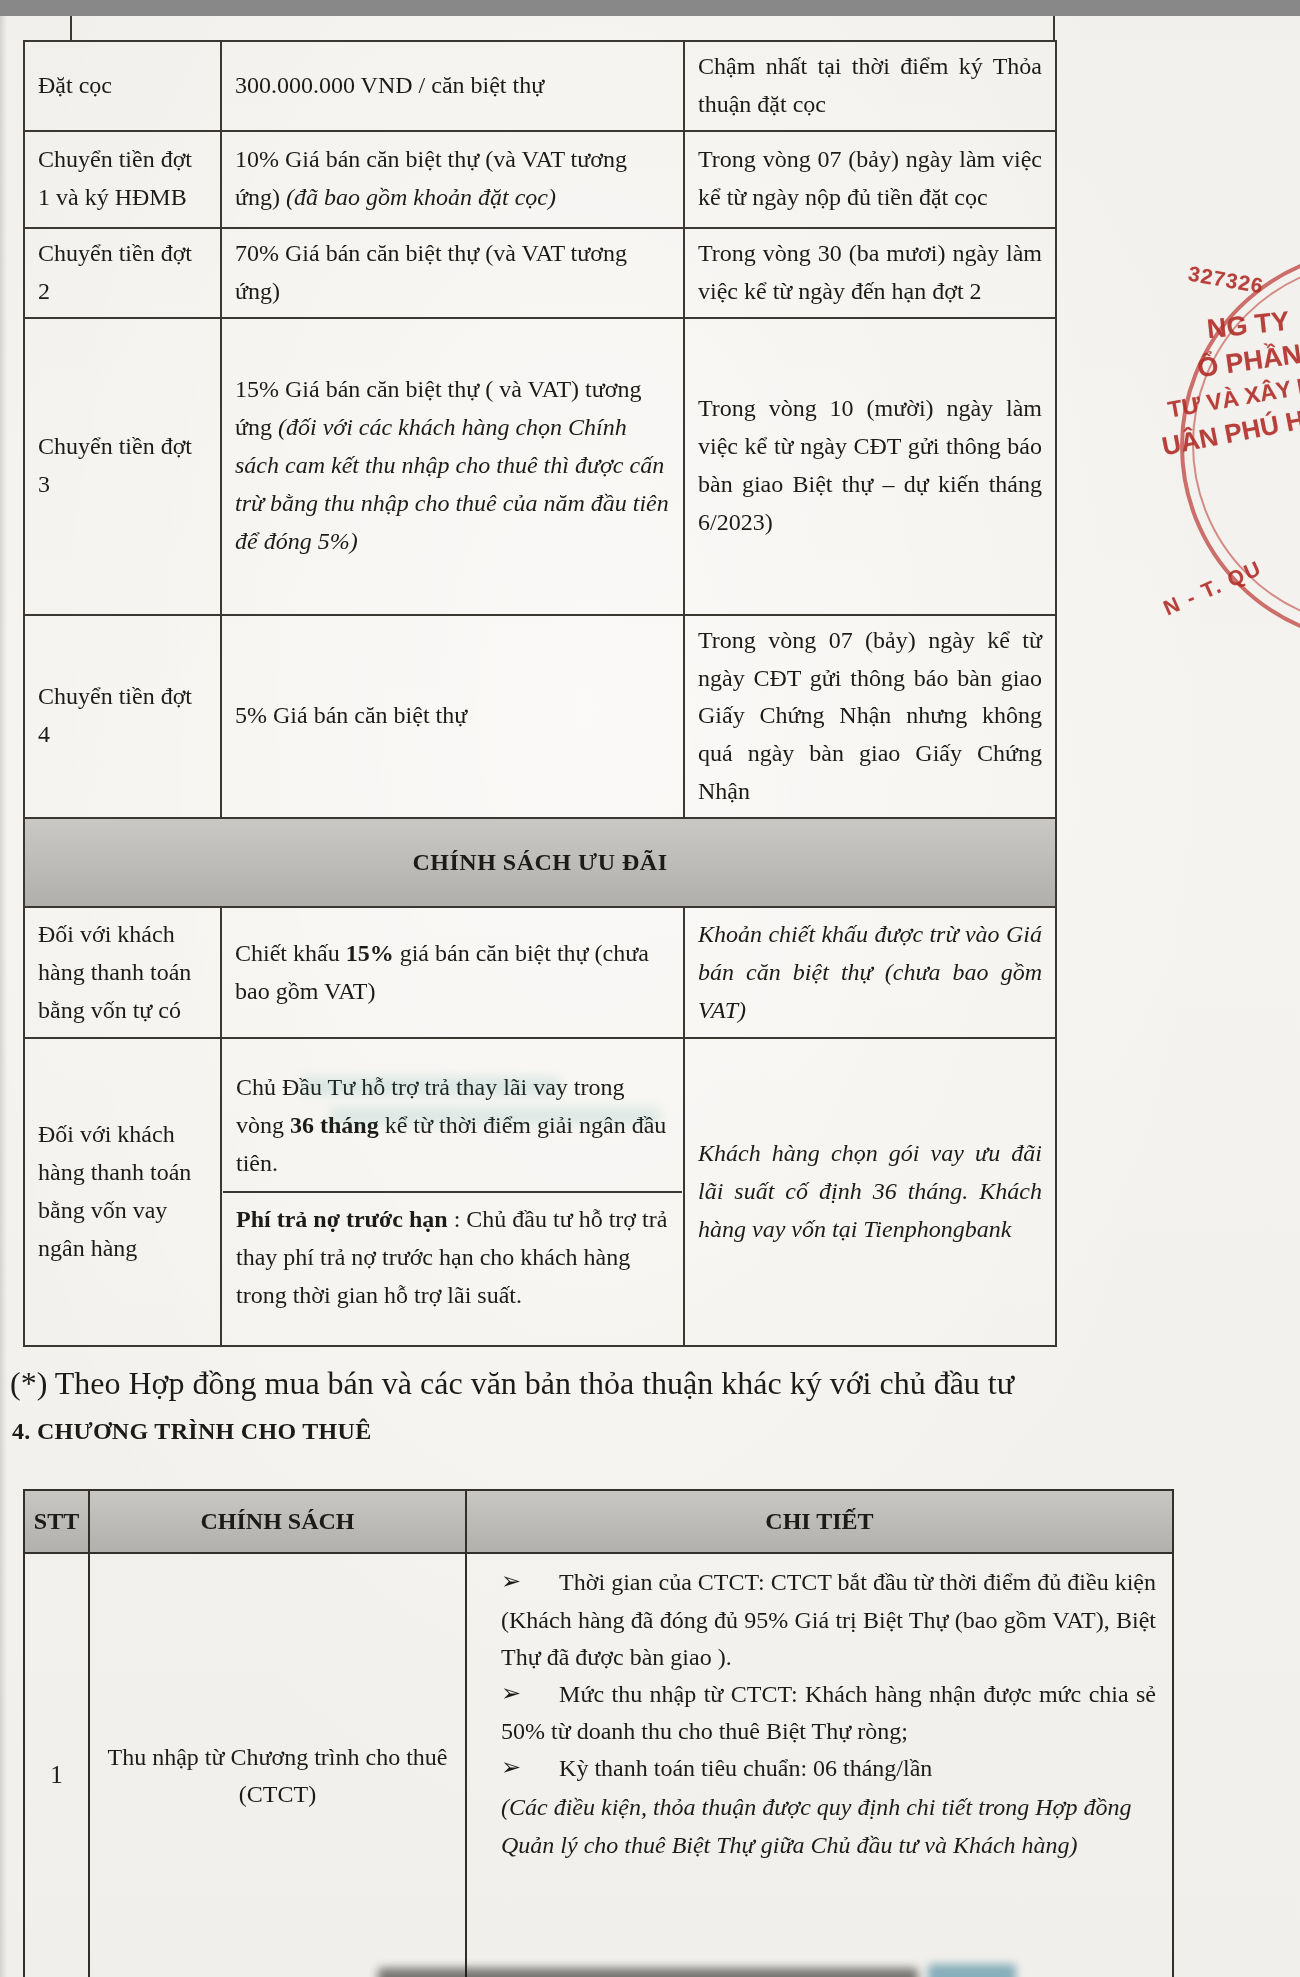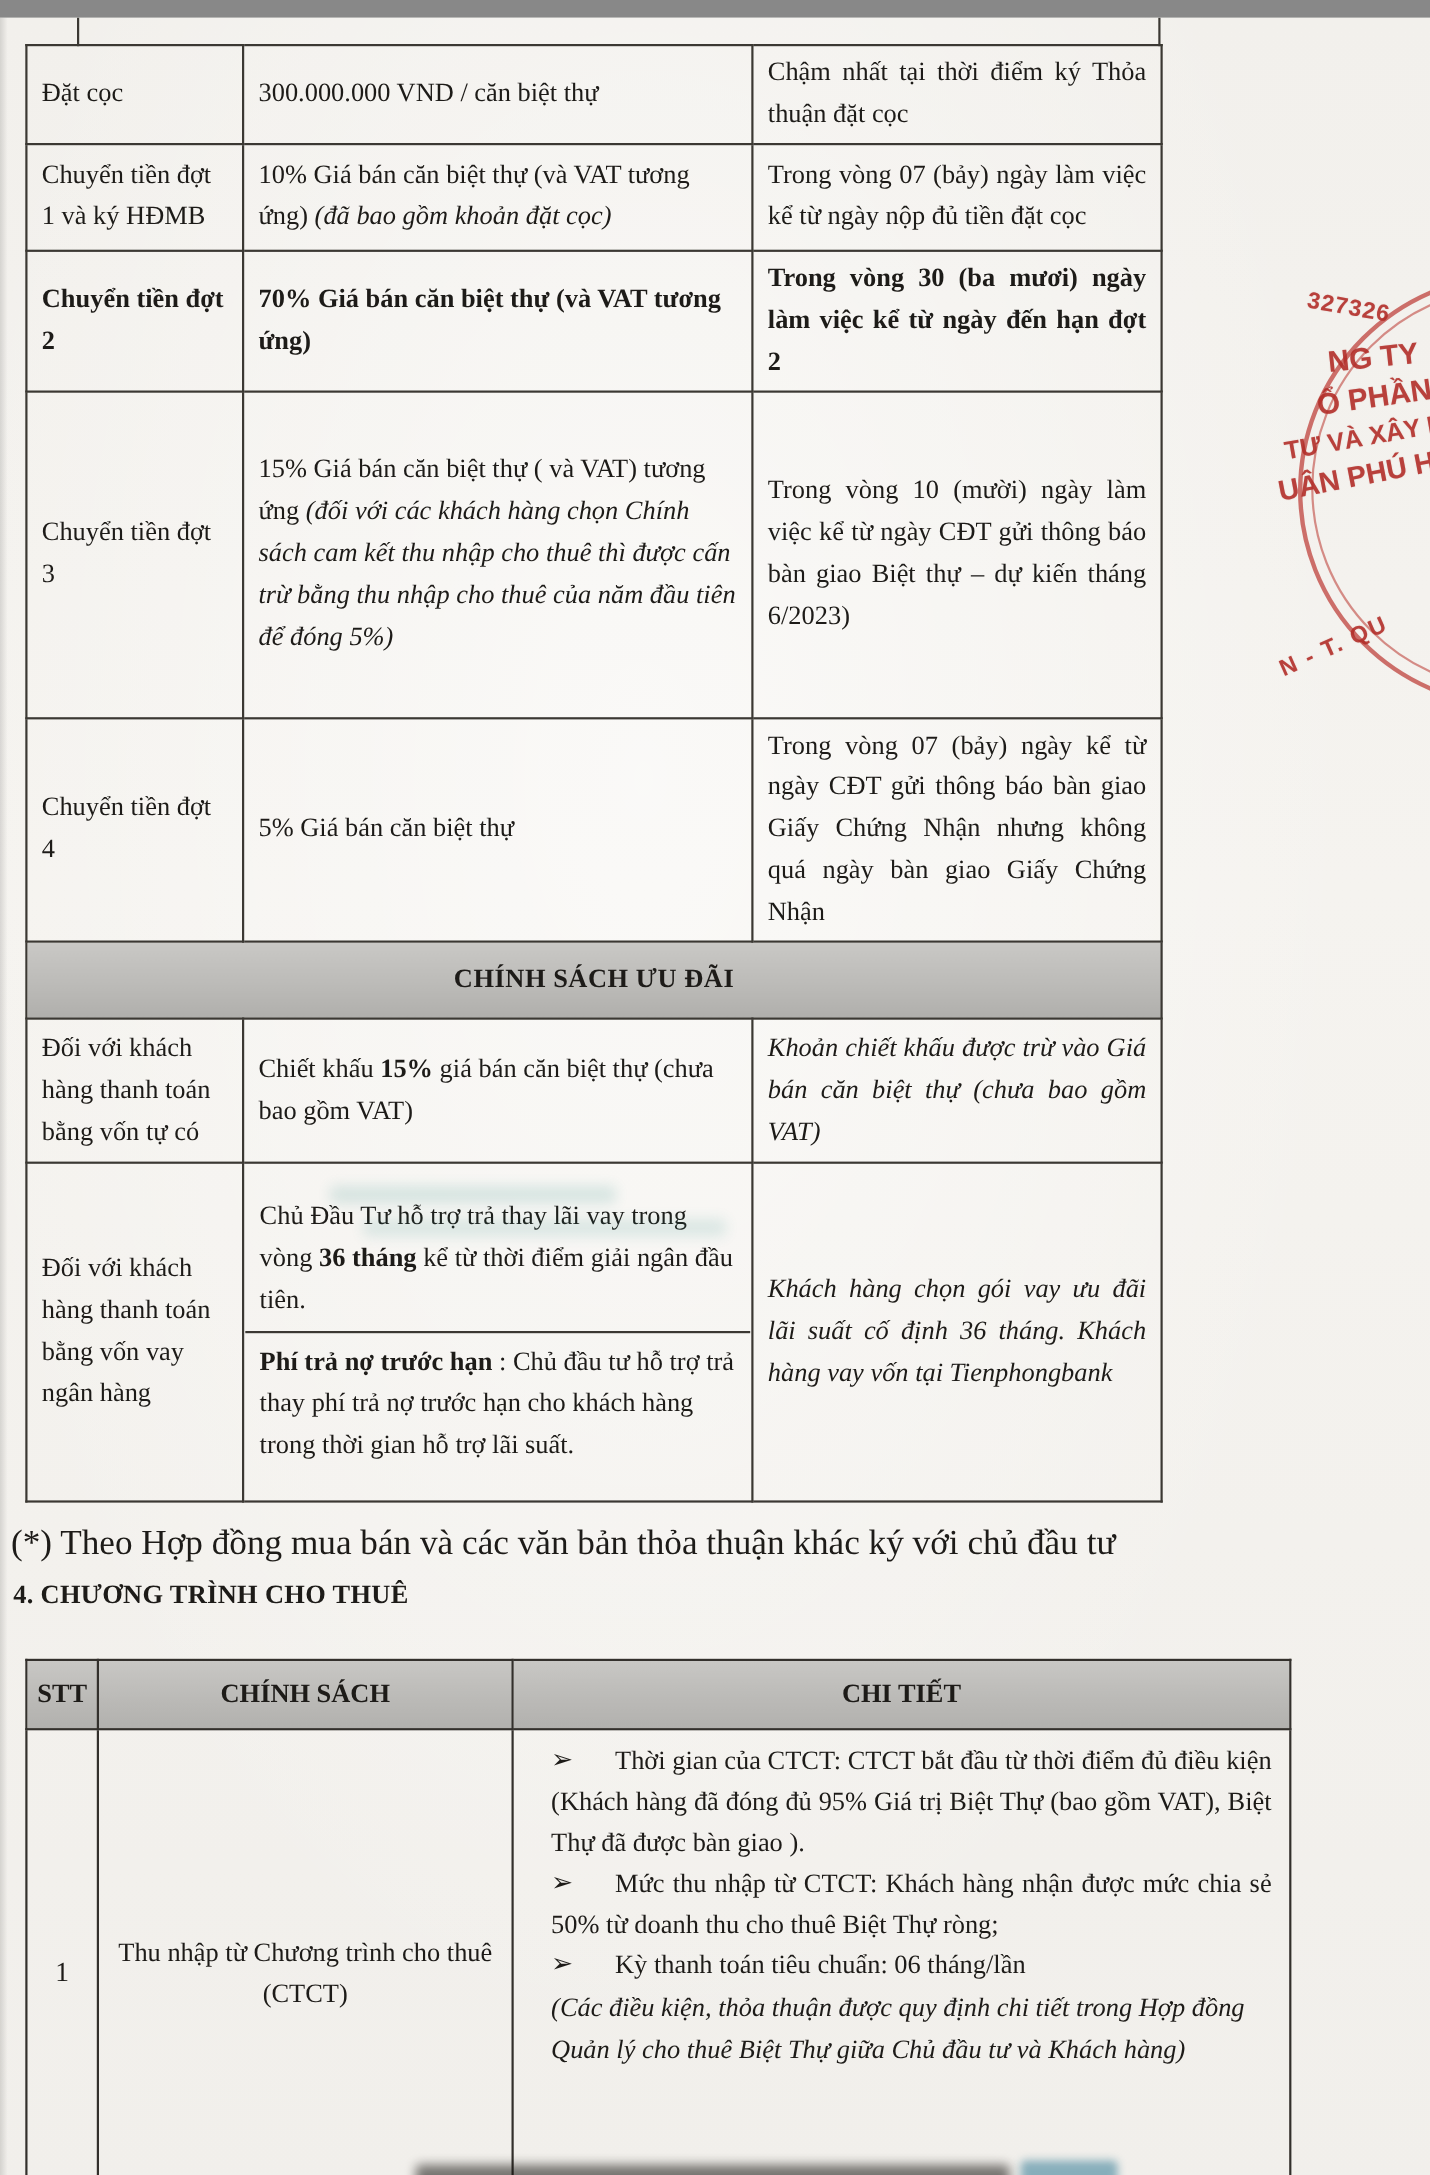--- a/index.html
+++ b/index.html
@@ -121,39 +121,39 @@
       <td class="c-value"><span>300.000.000 VND / căn biệt thự</span></td>
       <td class="c-deadline"><span>Chậm nhất tại thời điểm ký Thỏa thuận đặt cọc</span></td>
     </tr>
 
     <tr style="height:97px;">
       <td class="c-label"><span>Chuyển tiền đợt 1 và ký HĐMB</span></td>
       <td class="c-value"><span>10% Giá bán căn biệt thự (và VAT tương ứng) </span><span class="em-it">(đã bao gồm khoản đặt cọc)</span></td>
       <td class="c-deadline"><span>Trong vòng 07 (bảy) ngày làm việc kể từ ngày nộp đủ tiền đặt cọc</span></td>
     </tr>
 
-    <tr style="height:68px;font-weight:bold;">
+    <tr style="height:68px;">
       <td class="c-label"><span>Chuyển tiền đợt 2</span></td>
       <td class="c-value"><span>70% Giá bán căn biệt thự (và VAT tương ứng)</span></td>
       <td class="c-deadline"><span>Trong vòng 30 (ba mươi) ngày làm việc kể từ ngày đến hạn đợt 2</span></td>
     </tr>
 
     <tr style="height:297px;">
       <td class="c-label"><span>Chuyển tiền đợt 3</span></td>
       <td class="c-value"><span>15% Giá bán căn biệt thự ( và VAT) tương ứng </span><span class="em-it">(đối với các khách hàng chọn Chính sách cam kết thu nhập cho thuê thì được cấn trừ bằng thu nhập cho thuê của năm đầu tiên để đóng 5%)</span></td>
       <td class="c-deadline"><span>Trong vòng 10 (mười) ngày làm việc kể từ ngày CĐT gửi thông báo bàn giao Biệt thự – dự kiến tháng 6/2023)</span></td>
     </tr>
 
     <tr style="height:167px;">
       <td class="c-label"><span>Chuyển tiền đợt 4</span></td>
       <td class="c-value"><span>5% Giá bán căn biệt thự</span></td>
       <td class="c-deadline"><span>Trong vòng 07 (bảy) ngày kể từ ngày CĐT gửi thông báo bàn giao Giấy Chứng Nhận nhưng không quá ngày bàn giao Giấy Chứng Nhận</span></td>
     </tr>
 
-    <tr style="height:70px;">
+    <tr style="height:89px;">
       <td class="banner-cell" colspan="3"><span>CHÍNH SÁCH ƯU ĐÃI</span></td>
     </tr>
 
     <tr style="height:131px;">
       <td class="c-label"><span>Đối với khách hàng thanh toán bằng vốn tự có</span></td>
       <td class="c-value"><span>Chiết khấu </span><span class="em-b">15%</span><span> giá bán căn biệt thự (chưa bao gồm VAT)</span></td>
       <td class="c-deadline em-it"><span>Khoản chiết khấu được trừ vào Giá bán căn biệt thự (chưa bao gồm VAT)</span></td>
     </tr>
 
     <tr style="height:308px;">

